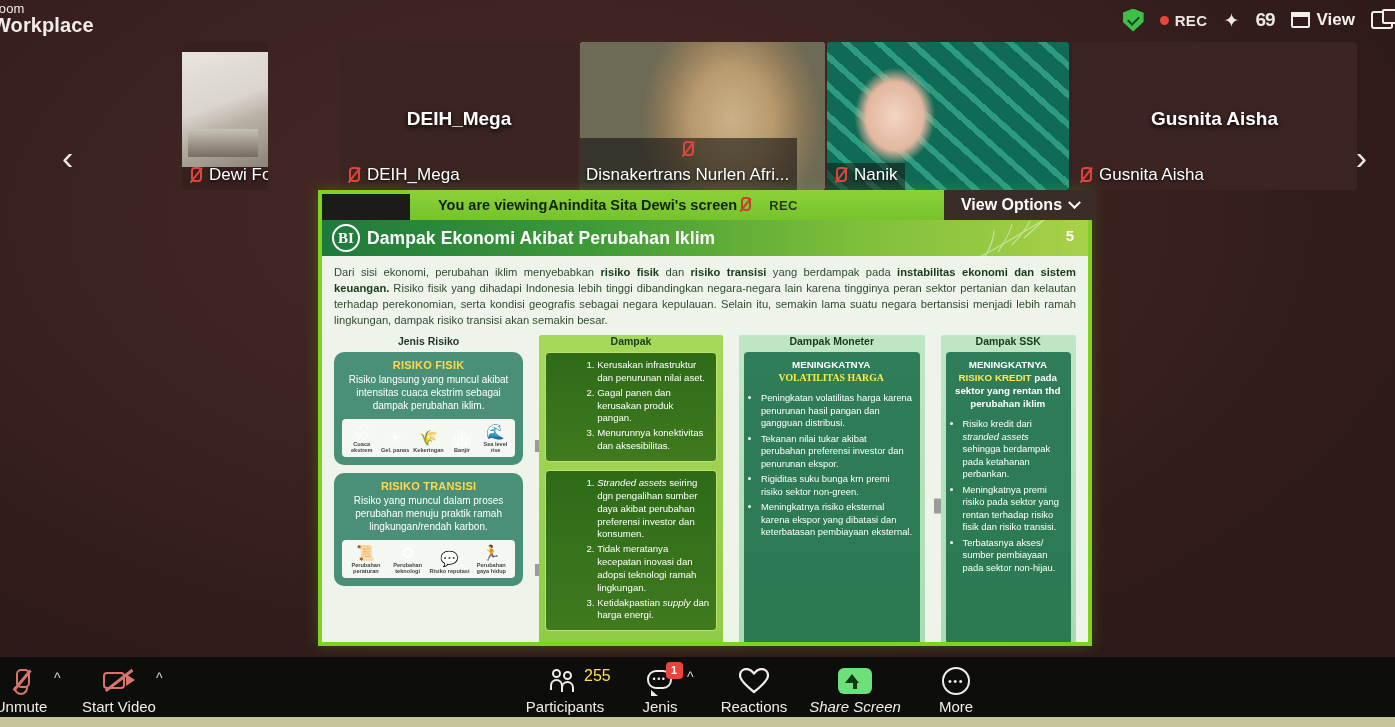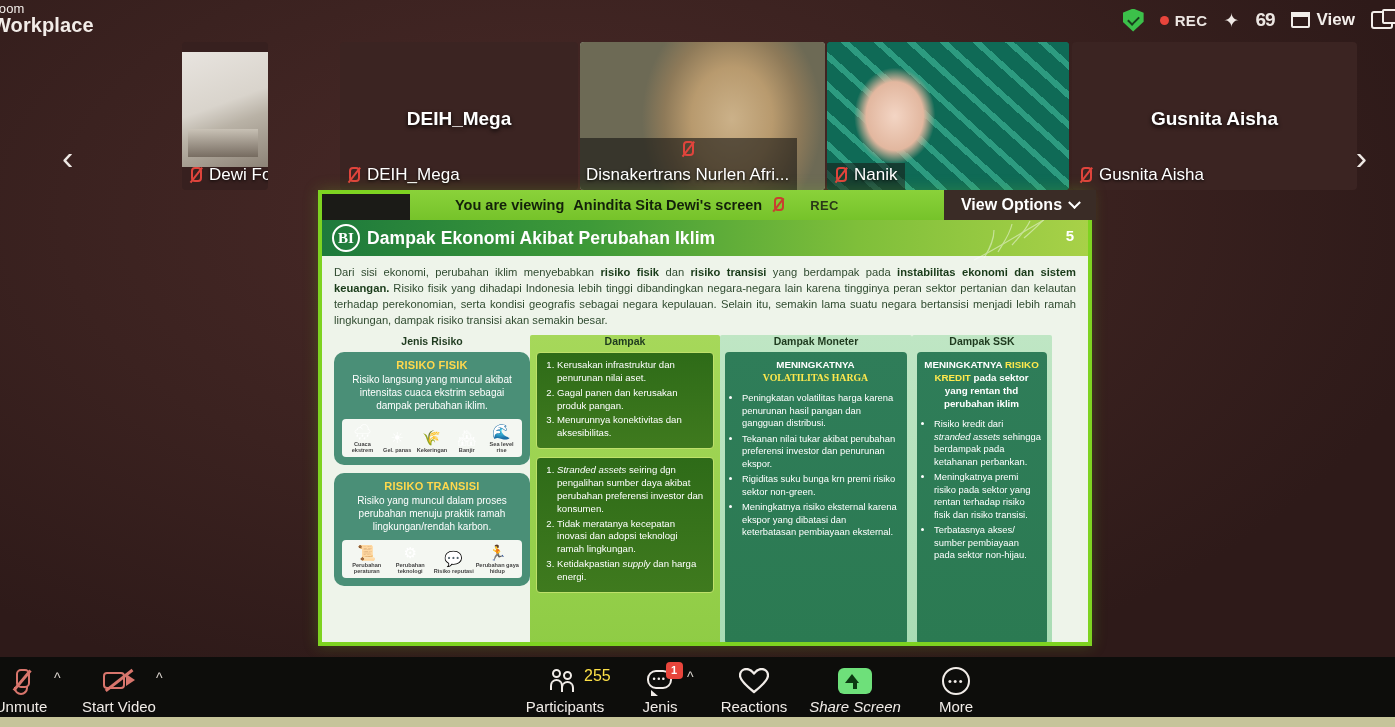--- a/index.html
+++ b/index.html
@@ -112,21 +112,21 @@
   #share {
     position: absolute; left: 318px; top: 190px; width: 774px; height: 456px;
     border: 4px solid #7ed321; background: #1b1b17;
     box-shadow: 0 0 14px rgba(120,200,40,.25);
   }
   #viewbar {
     position: absolute; left: 88px; top: -4px; width: 686px; height: 30px; display: flex;
   }
   #viewbar .greenpart {
     flex: 1; background: linear-gradient(180deg,#8ad23a,#76c32a);
-    display: flex; align-items: center; gap: 9px; padding-left: 45px;
+    display: flex; align-items: center; gap: 1px; padding-left: 28px;
     color: #13220a; font-size: 14.5px; font-weight: 600;
   }
   #viewbar .greenpart .nm { font-weight: 700; }
   #viewbar .greenpart .recsmall { margin-left: 16px; font-size: 13px; font-weight: 700; color: #2a3a18; letter-spacing: .4px; }
   .micmute-dark { width: 14px; height: 18px; position: relative; }
   .micmute-dark::before { content:""; position:absolute; left:3px; top:1px; width:6px; height:10px; border-radius:4px; border:2px solid #c8402f; }
   .micmute-dark::after { content:""; position:absolute; left:-1px; top:8px; width:17px; height:2.2px; background:#c8402f; transform: rotate(-52deg); }
   #viewopts {
     width: 152px; background: #3a2c26; color: #fff; font-size: 16px; font-weight: 700;
     display: flex; align-items: center; justify-content: center; gap: 8px;
@@ -146,21 +146,21 @@
     display: flex; align-items: center; justify-content: center;
   }
   #slide-title { color: #fff; font-size: 17.5px; font-weight: 700; letter-spacing: .1px; }
   #slide-pageno { position: absolute; right: 14px; top: 7px; color: #fff; font-size: 15px; font-weight: 700; }
   .leaf { position: absolute; right: 36px; top: -4px; width: 88px; height: 46px; opacity: .45; }
 
   #slide-body { padding: 8px 12px 0 12px; }
   #para { color: #2f4a2f; font-size: 11.2px; line-height: 1.43; text-align: justify; }
   #para b { color: #183a18; }
 
-  #grid { display: flex; gap: 0; margin-top: 7px; height: 312px; }
+  #grid { display: flex; gap: 16px; margin-top: 7px; height: 312px; }
   .col { position: relative; }
   .colhead { text-align: center; font-size: 10.5px; font-weight: 700; color: #1e3a1e; margin-bottom: 5px; }
   .col-risk { width: 196px; }
   .col-dampak { width: 190px; background: linear-gradient(180deg,#a6d85a,#8fcc45); border-radius: 2px; padding: 0 6px; }
   .col-mon { width: 192px; background: linear-gradient(180deg,#bfe6c4,#a9dcb4); border-radius: 2px; padding: 0 5px; }
   .col-ssk { width: 140px; background: linear-gradient(180deg,#bfe6c4,#a9dcb4); border-radius: 2px; padding: 0 5px; }
 
   .riskcard {
     background: #4a8f77; border-radius: 10px; padding: 7px 8px 8px; color: #fff; margin-bottom: 8px;
   }
@@ -172,21 +172,21 @@
   }
   .ic { text-align: center; width: 100%; }
   .ic .gly { font-size: 15px; line-height: 17px; }
   .ic .cap { font-size: 5.6px; color: #444; line-height: 1.2; margin-top: 1px; font-weight: 600; }
 
   .dampakbox {
     background: linear-gradient(180deg,#2e6b18,#3f7a1e); border: 1.5px solid #bfe06a; border-radius: 4px;
     color: #fff; font-size: 9.6px; line-height: 1.34; padding: 6px 6px 6px 4px; margin-bottom: 8px;
   }
   .dampakbox ol { padding-left: 16px; }
-  .dampakbox li { margin-bottom: 2px; }
+  .dampakbox li { margin-bottom: 2px; margin-left: 31px; }
   .dampakbox i { font-style: italic; }
 
   .monbox {
     background: linear-gradient(180deg,#2f7d59,#2b7a52); border-radius: 4px; color: #fff;
     padding: 6px 6px 6px 5px; font-size: 9.4px; line-height: 1.33; height: 292px;
   }
   .monbox .hd { text-align: center; font-size: 9.8px; font-weight: 600; }
   .monbox .hd .hl { color: #ffe94d; font-weight: 700; display: block; font-family: Liberation Serif, serif; }
   .monbox ul { padding-left: 12px; margin-top: 8px; }
   .monbox li { margin-bottom: 3px; }

